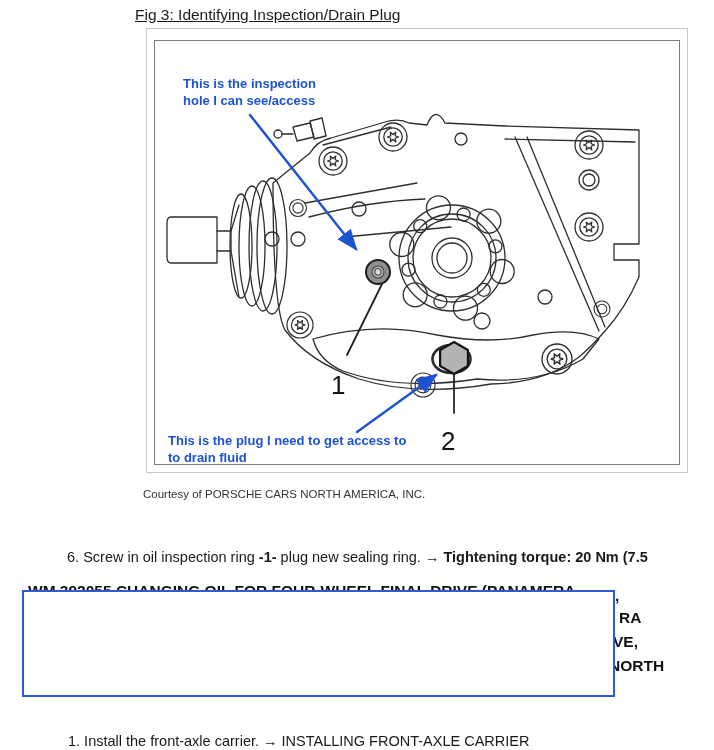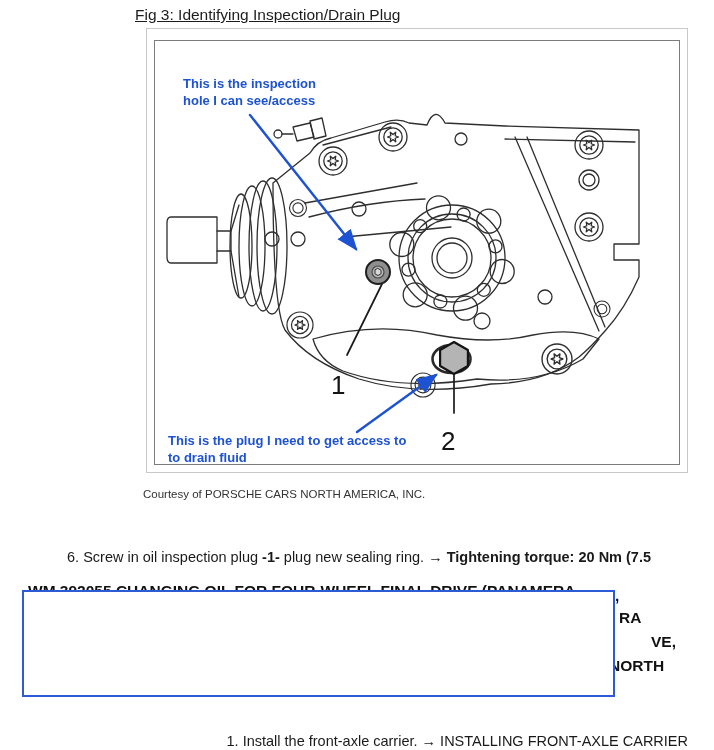--- a/index.html
+++ b/index.html
@@ -25,31 +25,31 @@
   #diagram .plug-inner{fill:#b7b7b7;stroke:#4a4a4a;stroke-width:1.2px;}
   #diagram .plug-hex{fill:#d8d8d8;stroke:#333;stroke-width:1px;}
   #diagram .hex-ring{stroke:#2a2a2a;stroke-width:2.6px;}
   #diagram .hex-plug{fill:#b4b4b4;stroke:#141414;stroke-width:2.2px;}
   #diagram .hub-white{fill:#ffffff;}
 
   .courtesy{position:absolute;left:143px;top:480px;font-size:11.5px;color:#333;margin-top:8px;}
 
   .step{position:absolute;font-size:14.5px;line-height:21px;color:#1a1a1a;}
   .step6{left:67px;top:532px;width:640px;padding-left:18px;text-indent:-18px;}
-  .step1{left:68px;top:716px;width:620px;text-align:right;}
+  .step1{left:68px;top:716px;width:620px;}
 
   
   .clipped-heading{position:absolute;left:28px;top:582px;width:584px;height:32px;overflow:hidden;
       white-space:nowrap;font-weight:bold;font-size:15.5px;color:#111;z-index:1;}
   .redaction-box{position:absolute;left:22px;top:590px;width:593px;height:107px;box-sizing:border-box;
       background:#ffffff;border:2px solid #2d5bd5;z-index:2;}
   .frag{position:absolute;font-weight:bold;font-size:15.5px;color:#111;z-index:1;white-space:nowrap;}
   .frag-1{left:615px;top:587px;}
   .frag-2{left:613px;top:609px;margin-left:6px;}
-  .frag-3{left:635px;top:633px;padding-left:16px;}
+  .frag-3{left:613px;top:633px;}
   .frag-4{left:609px;top:657px;}
 </style>
 </head>
 <body>
 
 <div id="screen">
 
   <div class="fig-caption">Fig 3: Identifying Inspection/Drain Plug</div>
 
   <div class="outer-box"></div>
@@ -163,21 +163,21 @@
       <path class="arrow" d="M95,74 L201,208" marker-end="url(#ah)"></path>
 
       <text class="blue-text" x="13" y="404">This is the plug I need to get access to</text>
       <text class="blue-text" x="13" y="421">to drain fluid</text>
       <path class="arrow" d="M202,391 L281,334" marker-end="url(#ah)"></path>
     </svg>
   </div>
 
   <div class="courtesy">Courtesy of PORSCHE CARS NORTH AMERICA, INC.</div>
 
-  <p class="step step6"><span>6.</span> <span>Screw in oil inspection plug </span><b>-1-</b><span> plug new sealing ring. </span><span>→ </span><b>Tightening torque: 20 Nm (7.5</b><br></p>
+  <p class="step step6"><span>6.</span> <span>Screw in oil inspection ring </span><b>-1-</b><span> plug new sealing ring. </span><span>→ </span><b>Tightening torque: 20 Nm (7.5</b><br></p>
 
   <div class="clipped-heading">WM 392055 CHANGING OIL FOR FOUR-WHEEL FINAL DRIVE (PANAMERA</div>
   <div class="redaction-box"></div>
   <span class="frag frag-1">,</span>
   <span class="frag frag-2">RA</span>
   <span class="frag frag-3">VE,</span>
   <span class="frag frag-4">NORTH</span>
 
   <p class="step step1"><span>1. Install the front-axle carrier. </span><span>→ </span><span>INSTALLING FRONT-AXLE CARRIER</span></p>
 

